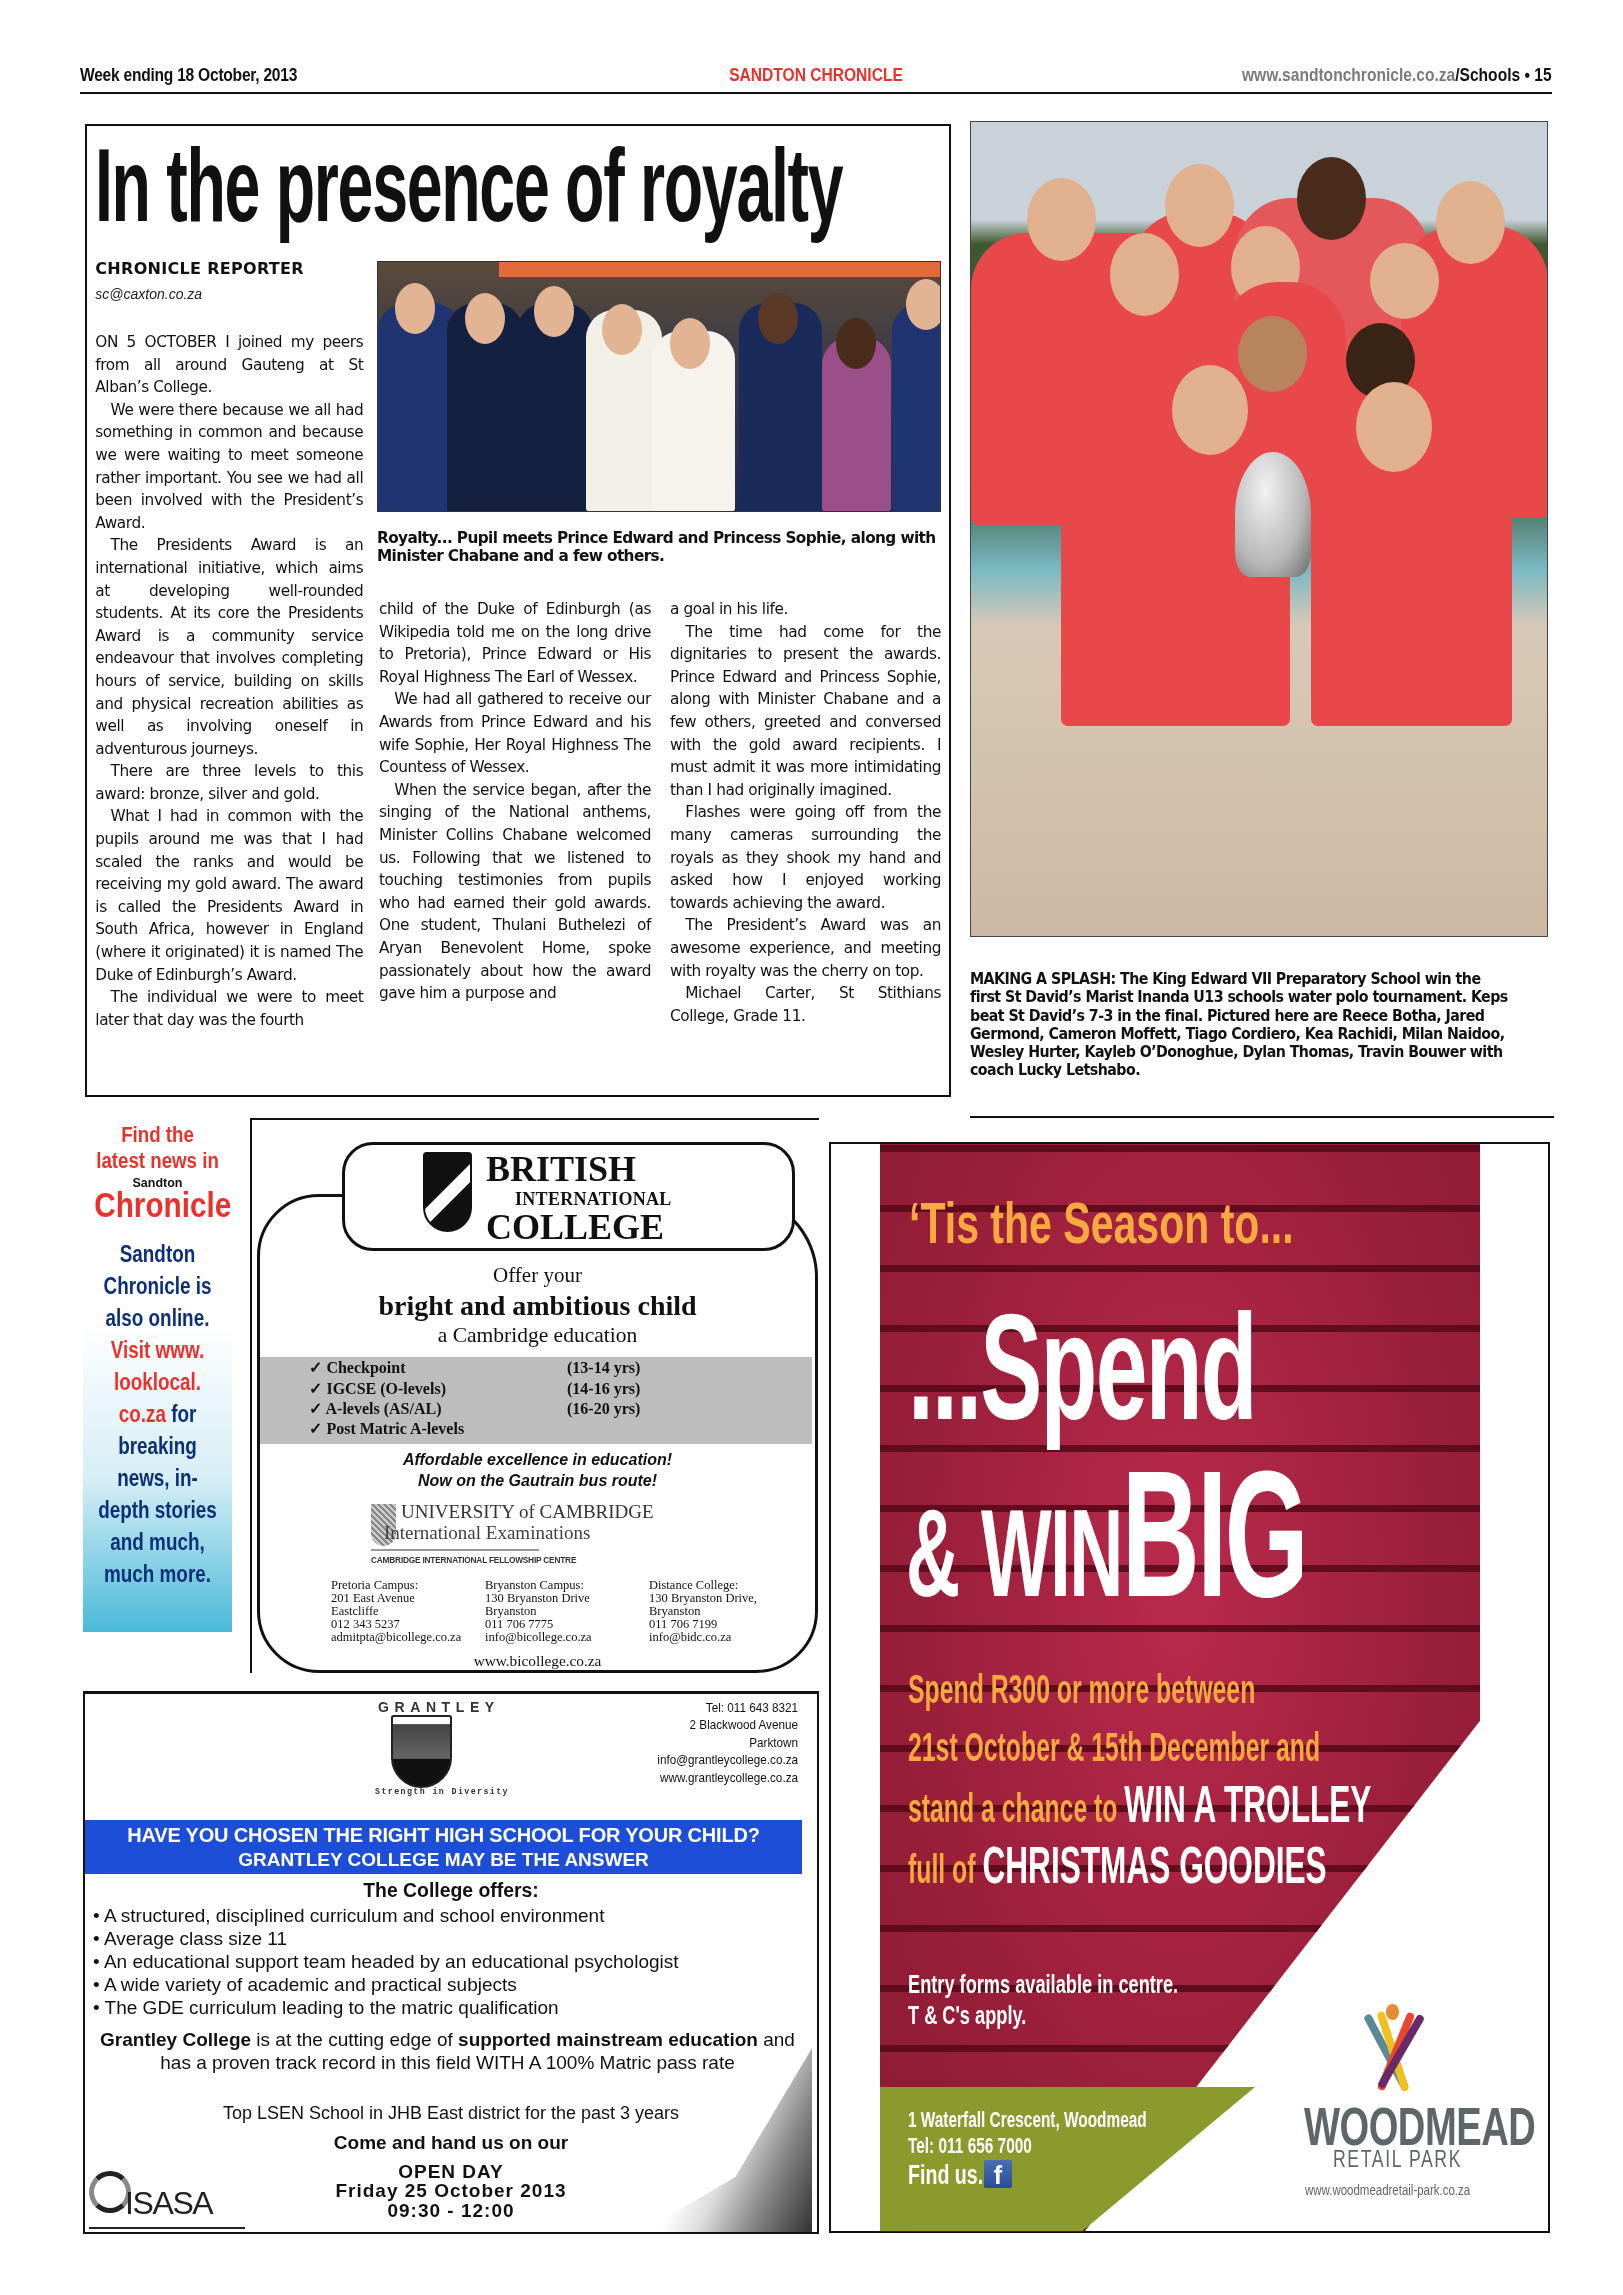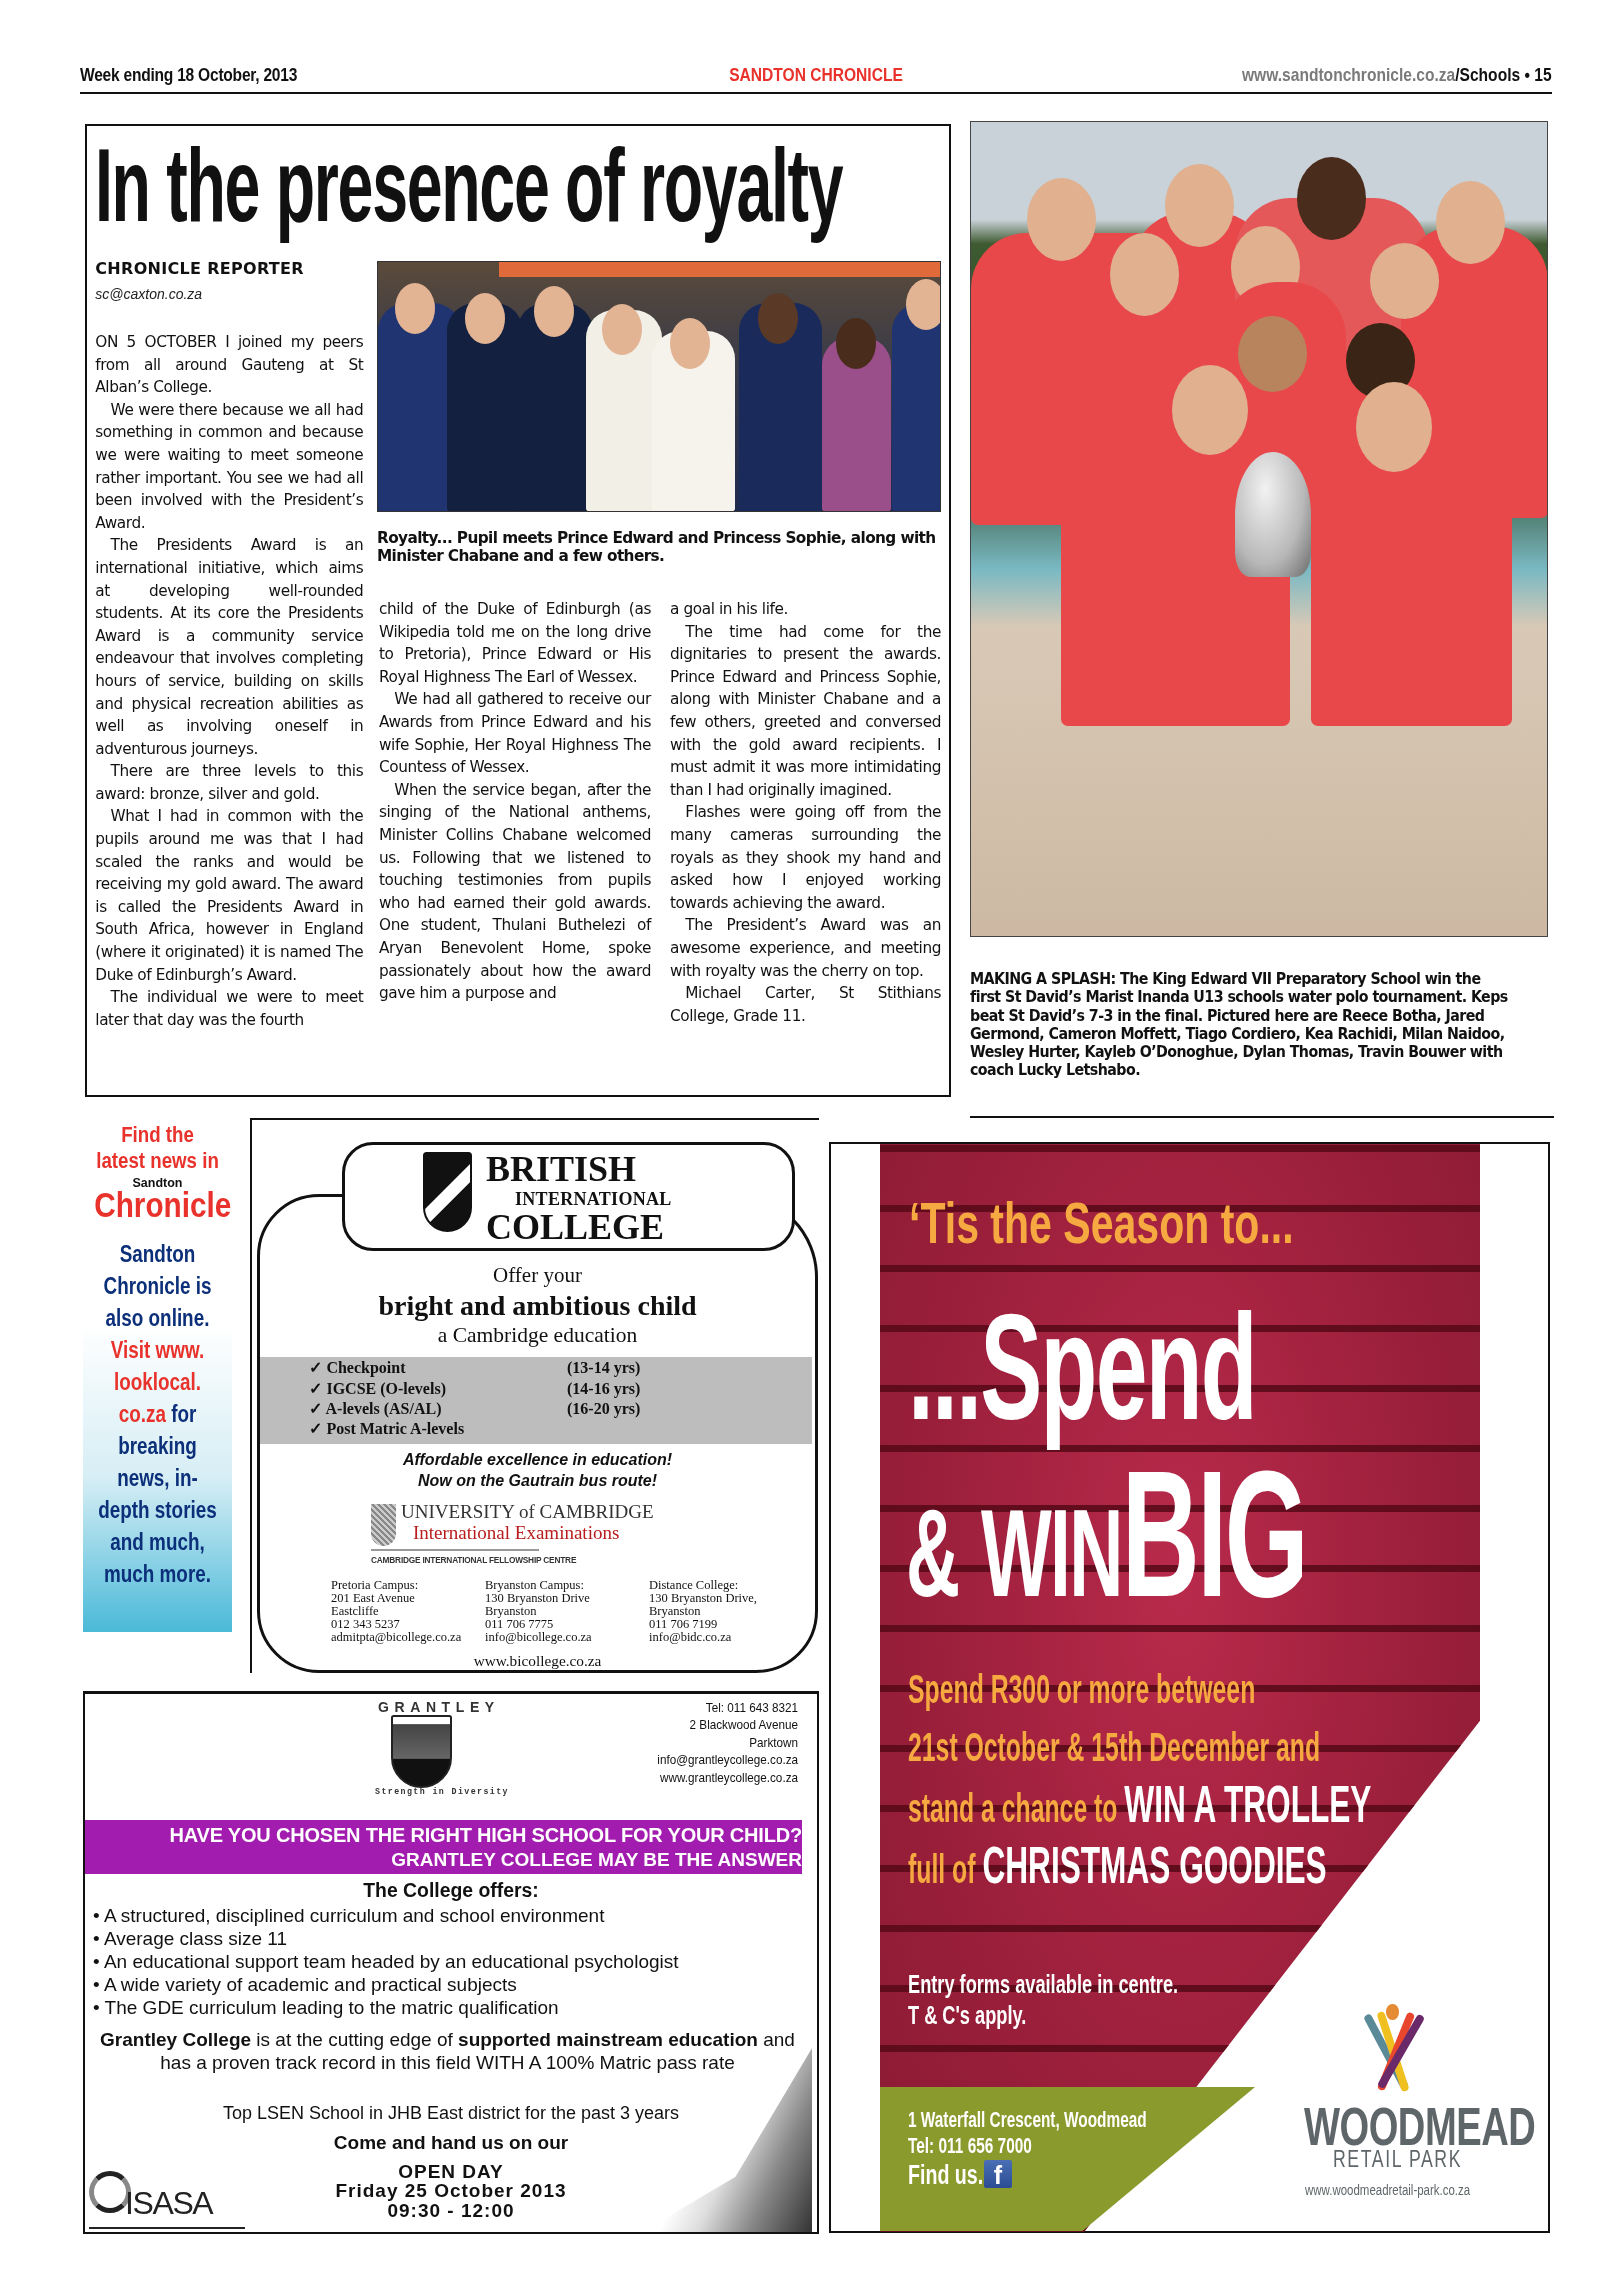--- a/index.html
+++ b/index.html
@@ -60,33 +60,33 @@
   .bic-name2 { left: 486px; top: 1190px; font-family: "Liberation Serif", serif; font-weight: bold; font-size: 18px; line-height: 19.4px; letter-spacing: 0.3px; margin-left: 29px; }
   .bic-name3 { left: 486px; top: 1209px; font-family: "Liberation Serif", serif; font-weight: bold; font-size: 36px; line-height: 36px; }
   .bic-offer { left: 260px; top: 1263px; width: 555px; text-align: center; font-family: "Liberation Serif", serif; font-size: 21px; }
   .bic-bright { left: 260px; top: 1290px; width: 555px; text-align: center; font-family: "Liberation Serif", serif; font-size: 28px; font-weight: bold; }
   .bic-cam { left: 260px; top: 1323px; width: 555px; text-align: center; font-family: "Liberation Serif", serif; font-size: 21.5px; }
   .bic-band { left: 260px; top: 1357px; width: 552px; height: 87px; background: #bdbdbd; }
   .bic-row { position: absolute; font-family: "Liberation Serif", serif; font-weight: bold; font-size: 16px; line-height: 20px; }
   .bic-afford { left: 260px; top: 1449px; width: 555px; text-align: center; font-weight: bold; font-style: italic; font-size: 16px; line-height: 21px; }
   .ucam-crest { left: 371px; top: 1504px; width: 25px; height: 42px; background: repeating-linear-gradient(45deg,#888 0 2.1px,#ccc 2.1px 4.2px); border-radius: 1.4px 1.4px 12.5px 12.5px; }
   .ucam-1 { left: 401px; top: 1501px; font-family: "Liberation Serif", serif; font-size: 19px; color: #333; }
-  .ucam-2 { left: 413px; top: 1522px; font-family: "Liberation Serif", serif; font-size: 19px; color: #b91c1c; }
+  .ucam-2 { left: 384px; top: 1522px; font-family: "Liberation Serif", serif; font-size: 19px; color: #404040; }
   .ucam-line { left: 371px; top: 1549px; width: 168px; height: 2.1px; background: #999; }
   .ucam-3 { left: 371px; top: 1555px; font-size: 8.3px; font-weight: bold; color: #333; letter-spacing: -0.2px; }
   .campus { position: absolute; top: 1579px; font-family: "Liberation Serif", serif; font-size: 12.5px; line-height: 13px; }
   .bic-web { left: 260px; top: 1652px; width: 555px; text-align: center; font-family: "Liberation Serif", serif; font-size: 15.3px; }
 
   
   .gr-box { left: 83px; top: 1691px; width: 736px; height: 543px; border: 2.1px solid #111; border-top: 3.5px solid #111; background: #fff; }
   .gr-title { left: 378px; top: 1699px; font-weight: bold; font-size: 14px; letter-spacing: 5.6px; color: #333; }
   .gr-crest { left: 391px; top: 1715px; width: 61px; height: 73px; border: 2.1px solid #222; border-radius: 2.8px 2.8px 30.5px 30.5px; background: linear-gradient(180deg,#fff 0%, #fff 10%, #444 11%, #666 60%, #111 61%); }
   .gr-motto { left: 375px; top: 1787px; font-size: 8.3px; font-weight: bold; color: #333; letter-spacing: 1.4px; font-family: Liberation Mono, monospace; }
   .gr-contact { left: 569px; top: 1699px; width: 229px; text-align: right; font-size: 13px; line-height: 17.4px; transform: scaleX(0.9); transform-origin: right top; }
-  .gr-band { left: 85px; top: 1820px; width: 717px; height: 54px; background: #a21caf; color: #fff; text-align: right; font-weight: bold; }
+  .gr-band { left: 85px; top: 1820px; width: 717px; height: 54px; background: #1d4ed8; color: #fff; text-align: center; font-weight: bold; }
   .gr-band .l1 { font-size: 20px; line-height: 25px; padding-top: 2.8px; letter-spacing: -0.2px; }
   .gr-band .l2 { font-size: 19px; line-height: 23.6px; }
   .gr-offers { left: 83px; top: 1879px; width: 736px; text-align: center; font-weight: bold; font-size: 19.4px; }
   .gr-list { left: 93px; top: 1904px; width: 722px; font-size: 19px; line-height: 23px; list-style: none; }
   .gr-list li::before { content: "• "; }
   .gr-para { left: 97px; top: 2028px; width: 701px; text-align: center; font-size: 19px; line-height: 23px; }
   .gr-lsen { left: 83px; top: 2103px; width: 736px; text-align: center; font-size: 18px; }
   .gr-come { left: 83px; top: 2132px; width: 736px; text-align: center; font-weight: bold; font-size: 19px; }
   .gr-open { left: 83px; top: 2162px; width: 736px; text-align: center; font-weight: bold; font-size: 19px; line-height: 19.4px; letter-spacing: 1px; }
   .isasa { left: 89px; top: 2171px; width: 153px; height: 56px; }

